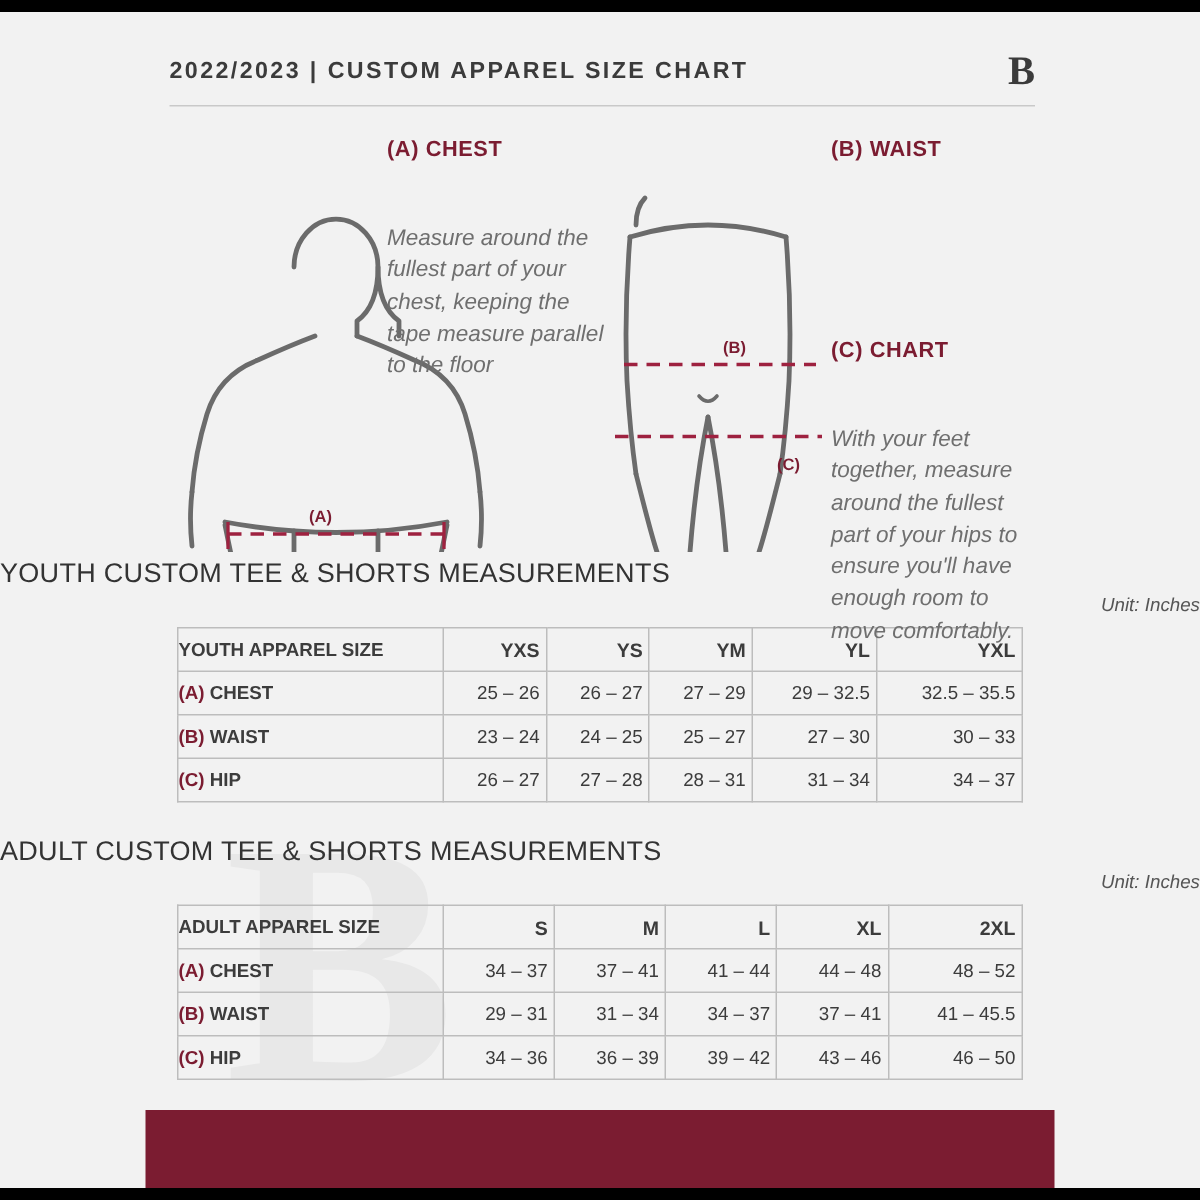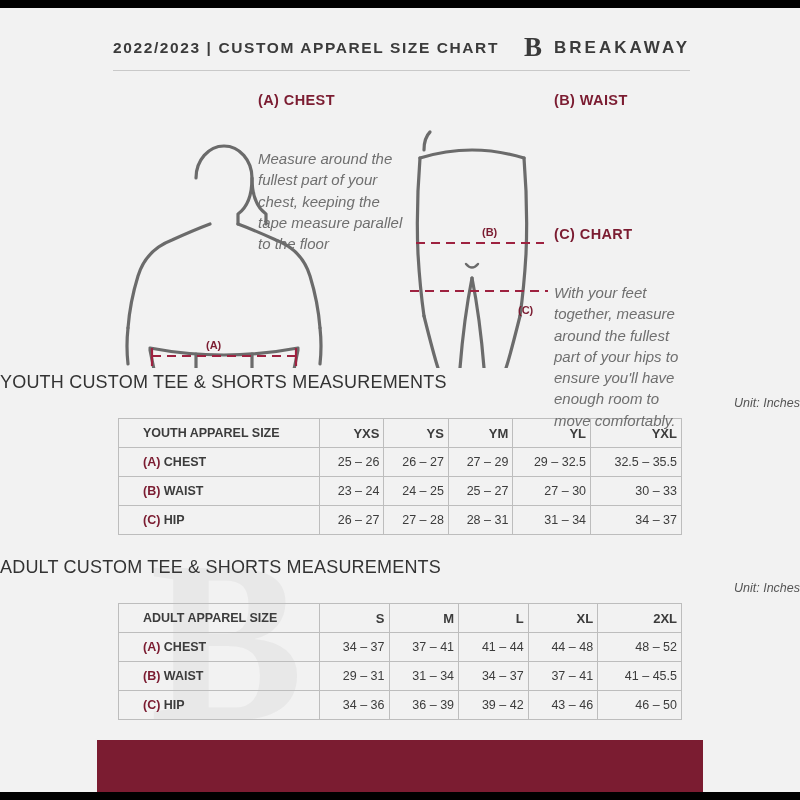--- a/index.html
+++ b/index.html
@@ -143,21 +143,21 @@
   th, td {
     border: 1px solid #bdbdbd;
     height: 28px;
     font-size: 12.5px;
     color: #3c3c3c;
     text-align: right;
     padding: 0 4px;
   }
   th.first, td.first {
     text-align: left;
-    padding-left: 24px;
+    padding-left: 0;
     width: 172px;
   }
   thead th {
     font-weight: bold;
     font-size: 13px;
   }
   thead th.first { font-weight: bold; font-size: 12.5px; }
   tbody td.first { font-weight: bold; }
   .tag { color: #7b1c31; font-weight: bold; }
 
@@ -176,21 +176,20 @@
 
 <div class="page">
   <div class="watermark">B</div>
 
   <div class="content">
 
     <div class="header">
       <div class="header-title">2022/2023  |  CUSTOM APPAREL SIZE CHART</div>
       <div class="brand">
         <div class="brand-mark">B</div>
-        <div class="brand-name">BREAKAWAY</div>
       </div>
       <div class="header-rule"></div>
     </div>
 
     <div class="illus">
       <svg width="800" height="290" viewBox="0 0 800 290">
         <g fill="none" stroke="#6b6b6b" stroke-width="3.2" stroke-linecap="round" stroke-linejoin="round">
 
           <path d="M196 100 a28 32 0 0 1 56 0 q0 26 -14 36 l0 10"></path>
           <path d="M252 100 q0 26 14 36 l0 10"></path>

